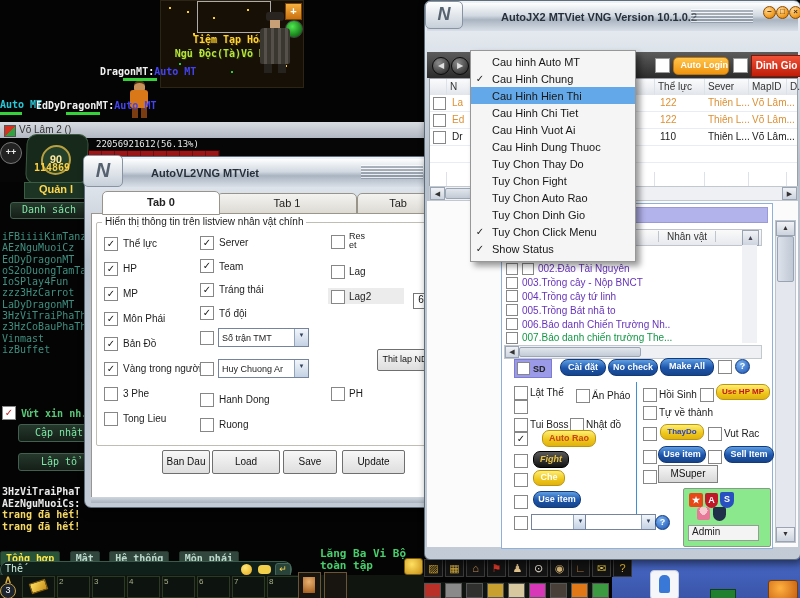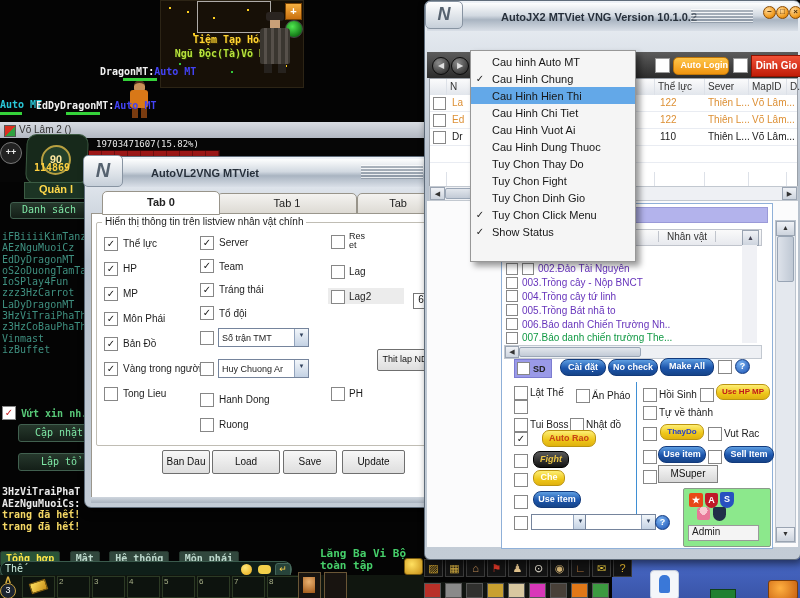--- a/index.html
+++ b/index.html
@@ -99,21 +99,21 @@
 
     <div class="r" style="left:0;top:122px;width:424px;height:16px;background:linear-gradient(180deg,#d8dce2,#b2b8c2);border-bottom:1px solid #888"></div>
     <div class="r" style="left:4px;top:125px;width:10px;height:10px;background:linear-gradient(135deg,#d83020 50%,#30a040 50%);border:1px solid #555"></div>
     <div class="r" style="left:19px;top:124px;font-size:10px;color:#333">Võ Lâm 2 ()</div>
 
     <div class="r" style="left:0;top:138px;width:424px;height:44px;background:#060606">
       <div class="r" style="left:0;top:4px;width:20px;height:20px;border-radius:50%;background:#222;border:1px solid #777;color:#eee;font-size:9px;font-weight:bold;text-align:center;line-height:19px">++</div>
       <div class="r" style="left:26px;top:-4px;width:60px;height:48px;background:#17291b;border:1px solid #3c5a42;border-radius:10px;transform:skewX(-2deg)">
         <div class="r" style="left:14px;top:10px;width:26px;height:26px;border-radius:50%;background:#24402a;border:2px solid #b8a040;color:#ffe9a0;font-size:11px;font-weight:bold;text-align:center;line-height:25px">90</div>
       </div>
-      <div class="r mono" style="left:96px;top:1px;font-size:9px;color:#e8e8e8">19703471607(15.82%)</div>
+      <div class="r mono" style="left:96px;top:1px;font-size:9px;color:#e8e8e8">22056921612(56.13%)</div>
       <div class="r" style="left:88px;top:12px;width:130px;height:7px;background:repeating-linear-gradient(90deg,#a01818 0 12px,#701010 12px 13px);border:1px solid #3a0808"></div>
       <div class="r" style="left:88px;top:21px;width:130px;height:4px;background:#122448;border:1px solid #0a1428"></div>
       <div class="r mono" style="left:34px;top:24px;font-size:10px;font-weight:bold;color:#ffd040">114869</div>
     </div>
 
     <div class="r" style="left:24px;top:182px;width:62px;height:15px;background:#1c3424;border:1px solid #3c5c44;color:#ffd84a;font-size:11px;font-weight:bold;font-family:Liberation Sans, sans-serif;text-align:center">Quản l</div>
     <div class="greenbtn" style="left:10px;top:202px;width:76px;height:15px;line-height:14px">Danh sách</div>
     <div class="r" style="left:2px;top:231px;width:86px;height:128px">
 
         <div class="pl">iFBiiiiKimTanz:</div>
@@ -322,20 +322,24 @@
           <div class="vrow">
             <span class="cb"><i style="font-style:normal">✓</i></span>
             <span>Bản Đồ</span>
           </div>
 
           <div class="vrow">
             <span class="cb"><i style="font-style:normal">✓</i></span>
             <span>Vàng trong người</span>
           </div>
 
+          <div class="vrow">
+            <span class="cb"><i style="font-style:normal"></i></span>
+            <span>3 Phe</span>
+          </div>
 
           <div class="vrow">
             <span class="cb"><i style="font-style:normal"></i></span>
             <span>Tong Lieu</span>
           </div>
 
       </div>
 
       <div class="r" style="left:108px;top:17px">
 
@@ -638,20 +642,24 @@
       <div class="mi" style="">
         <span class="mck"></span>
         <span class="ml">Tuy Chon Thay Do</span>
       </div>
 
       <div class="mi" style="">
         <span class="mck"></span>
         <span class="ml">Tuy Chon Fight</span>
       </div>
 
+      <div class="mi" style="">
+        <span class="mck"></span>
+        <span class="ml">Tuy Chon Auto Rao</span>
+      </div>
 
       <div class="mi" style="">
         <span class="mck"></span>
         <span class="ml">Tuy Chon Dinh Gio</span>
       </div>
 
       <div class="mi" style="">
         <span class="mck">✓</span>
         <span class="ml">Tuy Chon Click Menu</span>
       </div>

